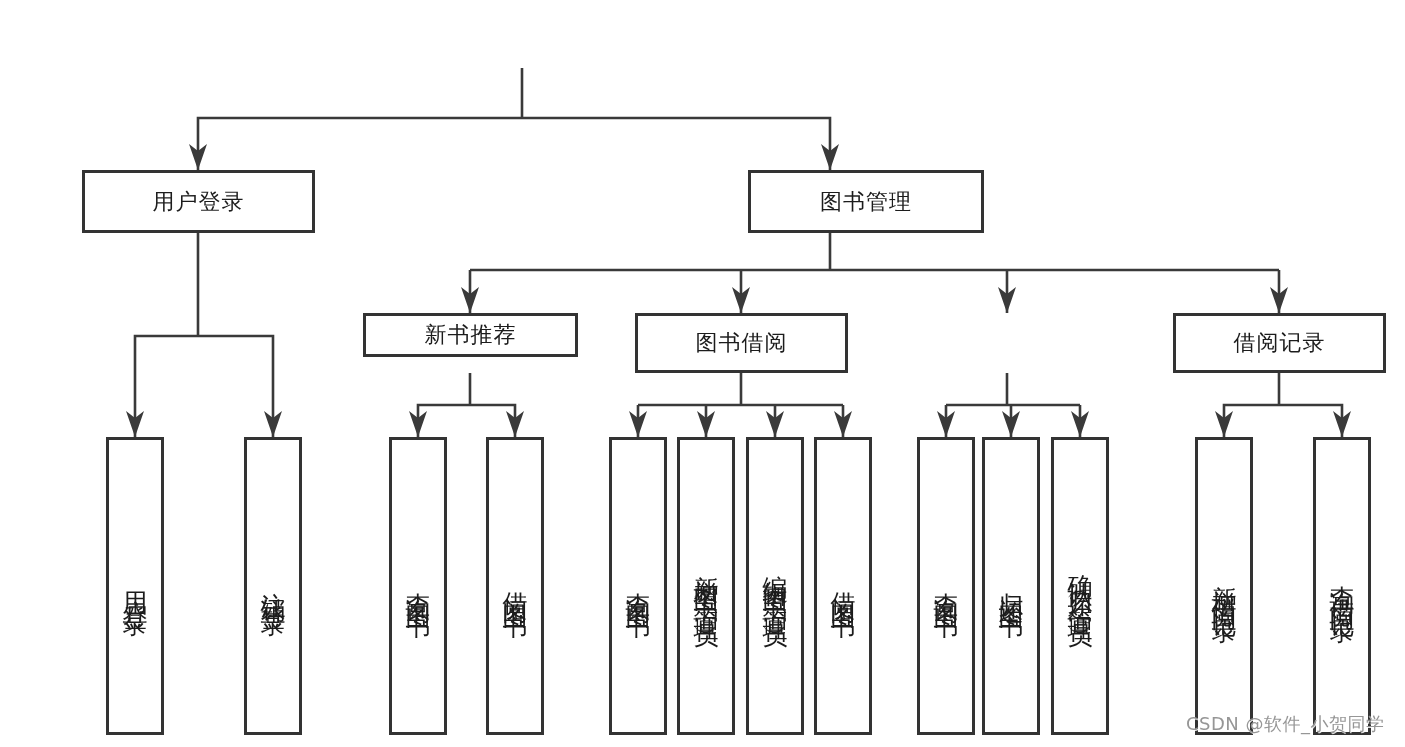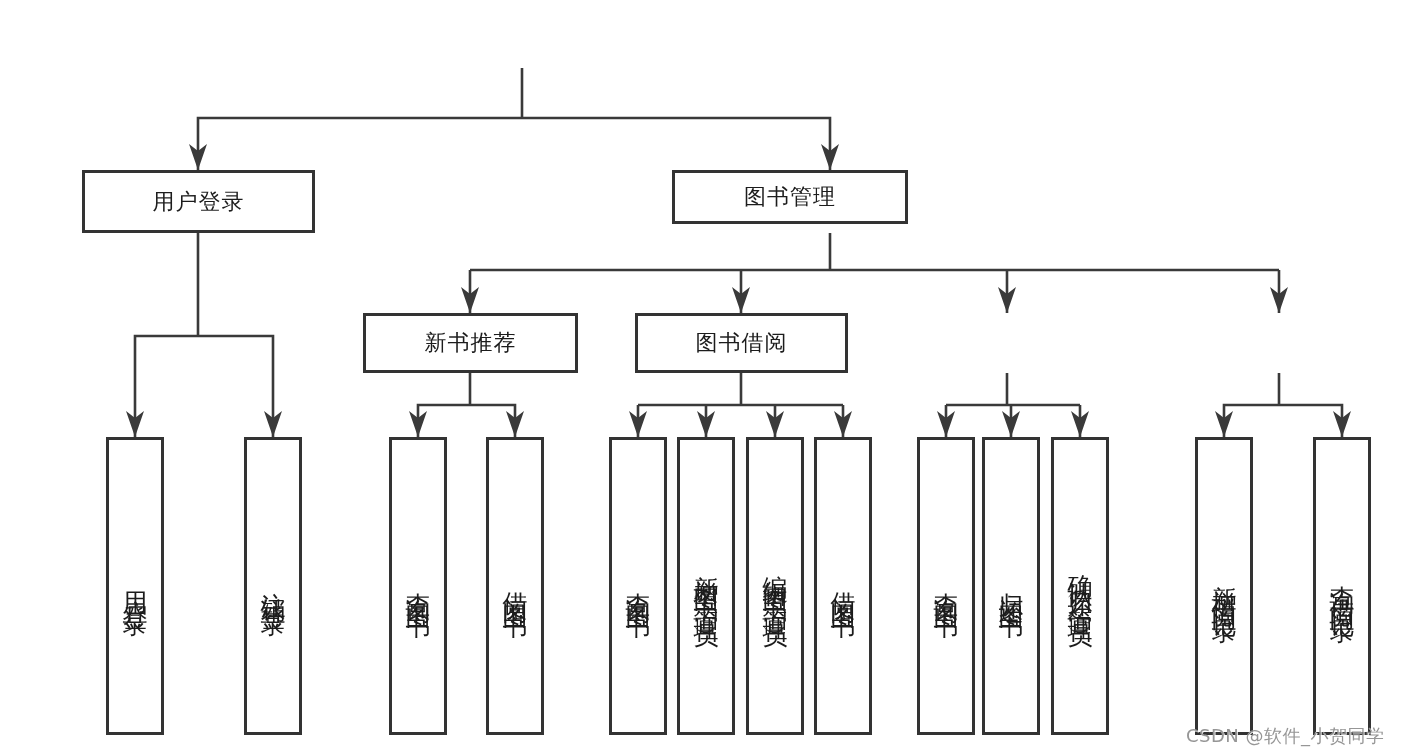--- a/index.html
+++ b/index.html
@@ -58,21 +58,20 @@
   }
   .watermark{
     position:absolute;
     left:1186px;
     top:712px;
     font-size:18px;
     color:var(--watermark);
     letter-spacing:0.5px;
     text-shadow:1px 1px 0 rgba(255,255,255,0.85);
     white-space:nowrap;
-    margin-top:12px;
   }
 </style>
 </head>
 <body>
 
 <div class="canvas">
 
   <svg class="connectors" viewBox="0 0 1405 747" xmlns="http://www.w3.org/2000/svg" aria-hidden="true">
 
     <path class="conn" d="M522 68 V118 M198 170 V118 H830 V170"></path>
@@ -109,29 +108,32 @@
     <path class="arrow" d="M1011 437 l-9 -26 l9 7 l9 -7 z"></path>
     <path class="arrow" d="M1080 437 l-9 -26 l9 7 l9 -7 z"></path>
     <path class="arrow" d="M1224 437 l-9 -26 l9 7 l9 -7 z"></path>
     <path class="arrow" d="M1342 437 l-9 -26 l9 7 l9 -7 z"></path>
   </svg>
 
 
   <div class="node" style="left:82px;top:170px;width:233px;height:63px;">
     <span>用户登录</span>
   </div>
-  <div class="node" style="left:672px;top:170px;width:236px;height:54px;">
+  <div class="node" style="left:748px;top:170px;width:236px;height:63px;">
     <span>图书管理</span>
   </div>
 
-  <div class="node" style="left:363px;top:313px;width:215px;height:60px;">
+  <div class="node" style="left:363px;top:313px;width:215px;height:44px;">
     <span>新书推荐</span>
   </div>
   <div class="node" style="left:635px;top:313px;width:213px;height:60px;">
     <span>图书借阅</span>
+  </div>
+  <div class="node" style="left:1173px;top:313px;width:213px;height:60px;">
+    <span>借阅记录</span>
   </div>
 
   <div class="node vnode" style="left:106px;top:437px;width:58px;height:298px;">
     <span class="vtext">用户登录</span>
   </div>
   <div class="node vnode" style="left:244px;top:437px;width:58px;height:298px;">
     <span class="vtext">注销登录</span>
   </div>
 
   <div class="node vnode" style="left:389px;top:437px;width:58px;height:298px;">

